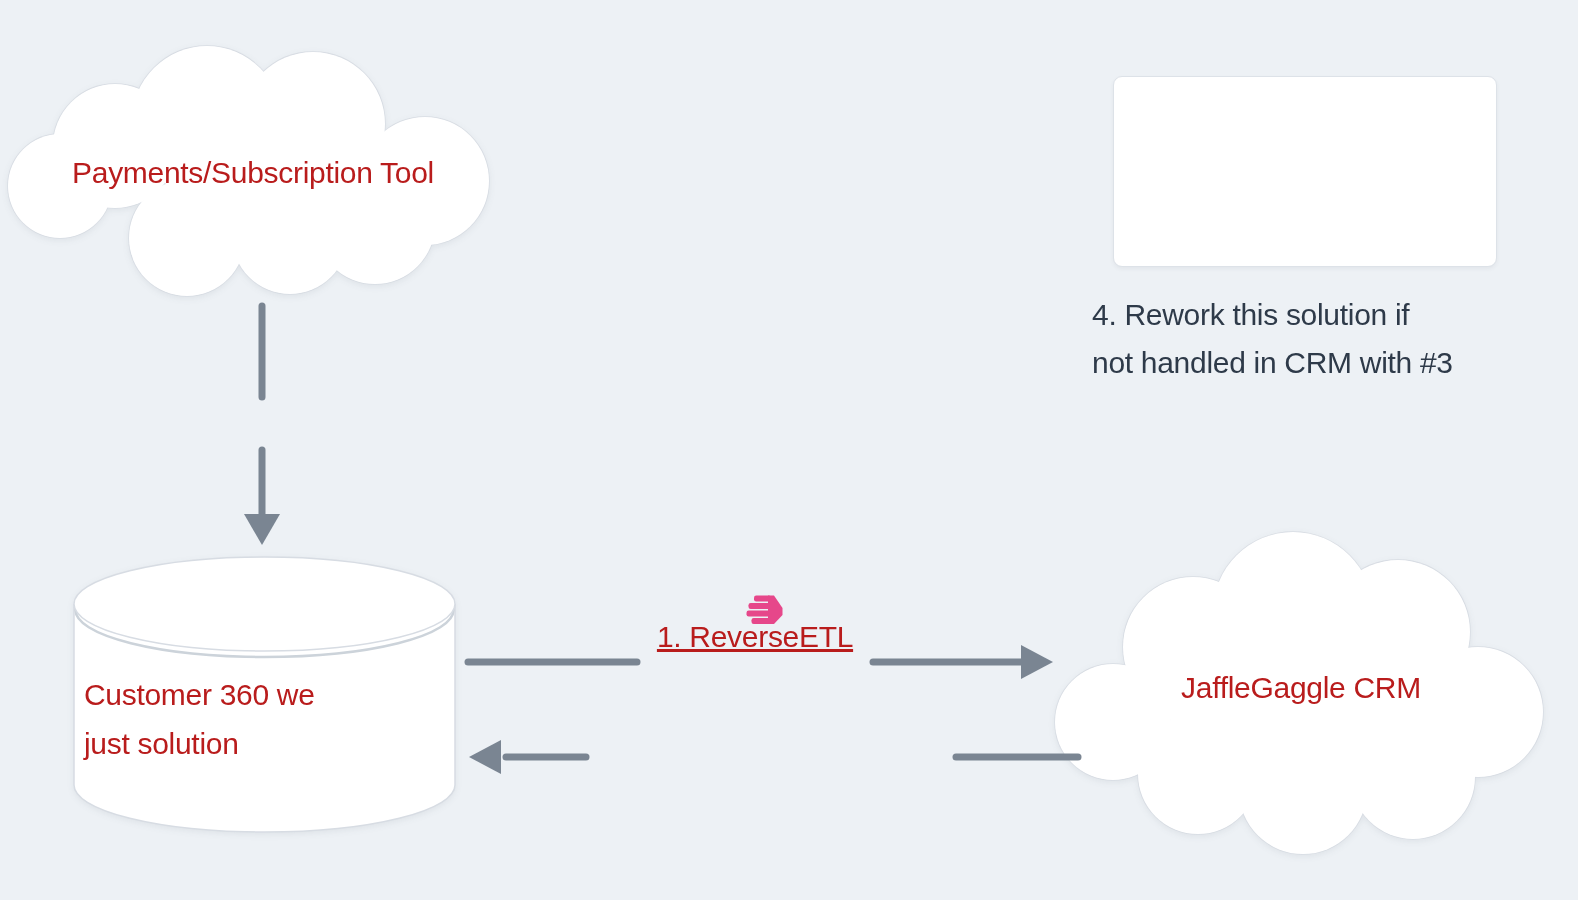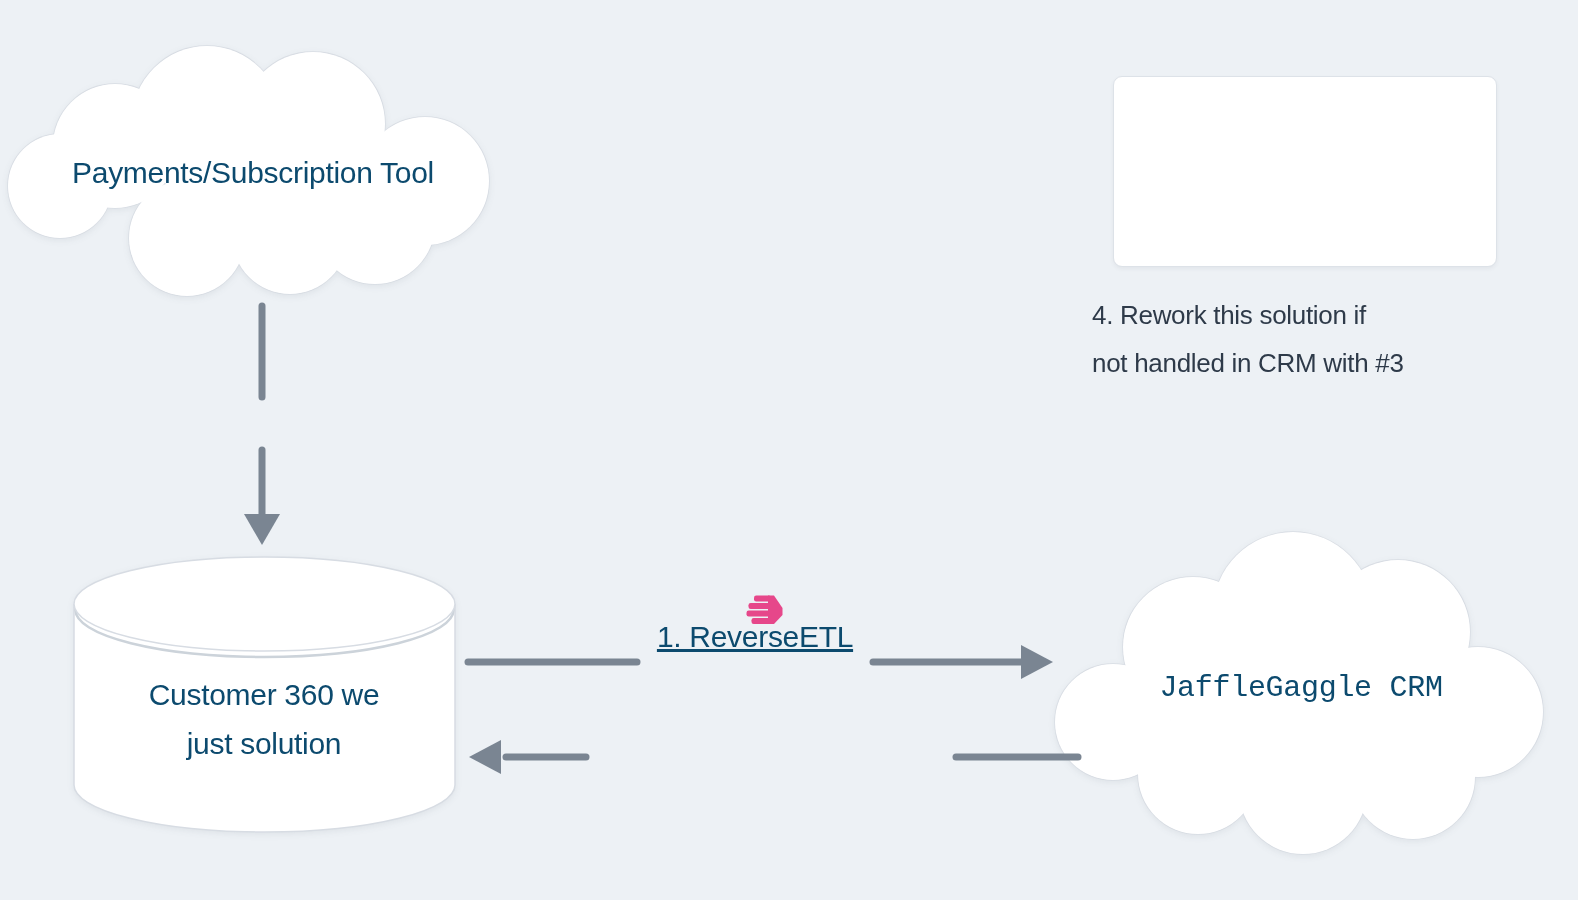--- a/index.html
+++ b/index.html
@@ -15,40 +15,40 @@
     background: #edf1f5;
   }
   svg.shape { position: absolute; overflow: visible; }
   .soft-shadow { filter: drop-shadow(0 2px 3px rgba(45,58,72,0.07)); }
 
   .node-label, .edge-label {
     position: absolute;
     font-size: 30px;
     font-weight: 500;
     letter-spacing: -0.3px;
-    color: #0c4a6e;
+    color: #b91c1c;
     white-space: nowrap;
     transform: translate(-50%, -50%);
   }
-  .multiline { white-space: normal; text-align: center; line-height: 49px; }
+  .multiline { white-space: normal; text-align: left; line-height: 49px; }
 
   .rect-node {
     position: absolute;
     left: 1113px; top: 76px;
     width: 384px; height: 191px;
     background: #ffffff;
     border: 1px solid #dde2e8;
     border-radius: 9px;
     box-shadow: 0 2px 4px rgba(45,58,72,0.06);
   }
 
   .note {
     position: absolute;
     left: 1092px; top: 291px;
-    font-size: 26px;
+    font-size: 30px;
     font-weight: 500;
     letter-spacing: -0.3px;
     color: #2e3a49;
     line-height: 48px;
     text-align: left;
   }
 
   .arrows { position: absolute; left: 0; top: 0; pointer-events: none; }
 </style>
 </head>
@@ -118,21 +118,21 @@
       <circle cx="135" cy="125" r="70"></circle>
         <circle cx="420" cy="190" r="65"></circle>
       <circle cx="55" cy="200" r="58"></circle>
         <circle cx="355" cy="255" r="62"></circle>
       <circle cx="245" cy="268" r="64"></circle>
         <circle cx="140" cy="252" r="60"></circle>
       <circle cx="300" cy="180" r="70"></circle>
         <circle cx="180" cy="180" r="70"></circle>
     </g>
   </svg>
-  <div class="node-label" style="left:1301px; top:688px;font-family:Liberation Mono, monospace;">JaffleGaggle CRM</div>
+  <div class="node-label" style="left:1301px; top:688px;">JaffleGaggle CRM</div>
 
   <svg class="arrows" width="1578" height="900" viewBox="0 0 1578 900">
     <g stroke="#7a8592" stroke-width="7" stroke-linecap="round" fill="none">
 
       <path d="M262,306 L262,397"></path>
       <path d="M262,450 L262,517"></path>
 
       <path d="M468,662 L637,662"></path>
       <path d="M873,662 L1023,662"></path>
 

